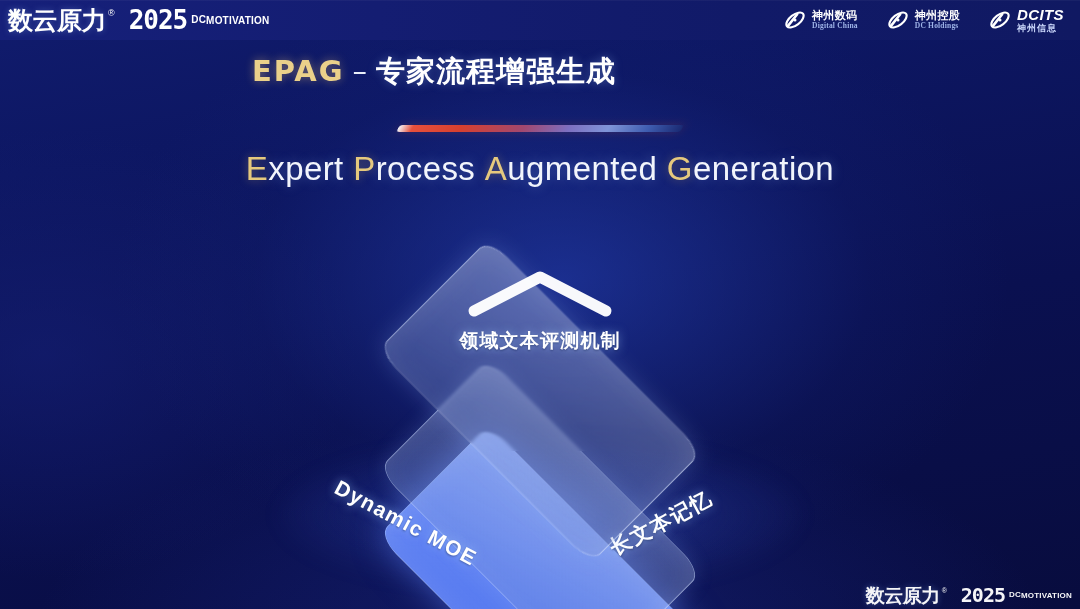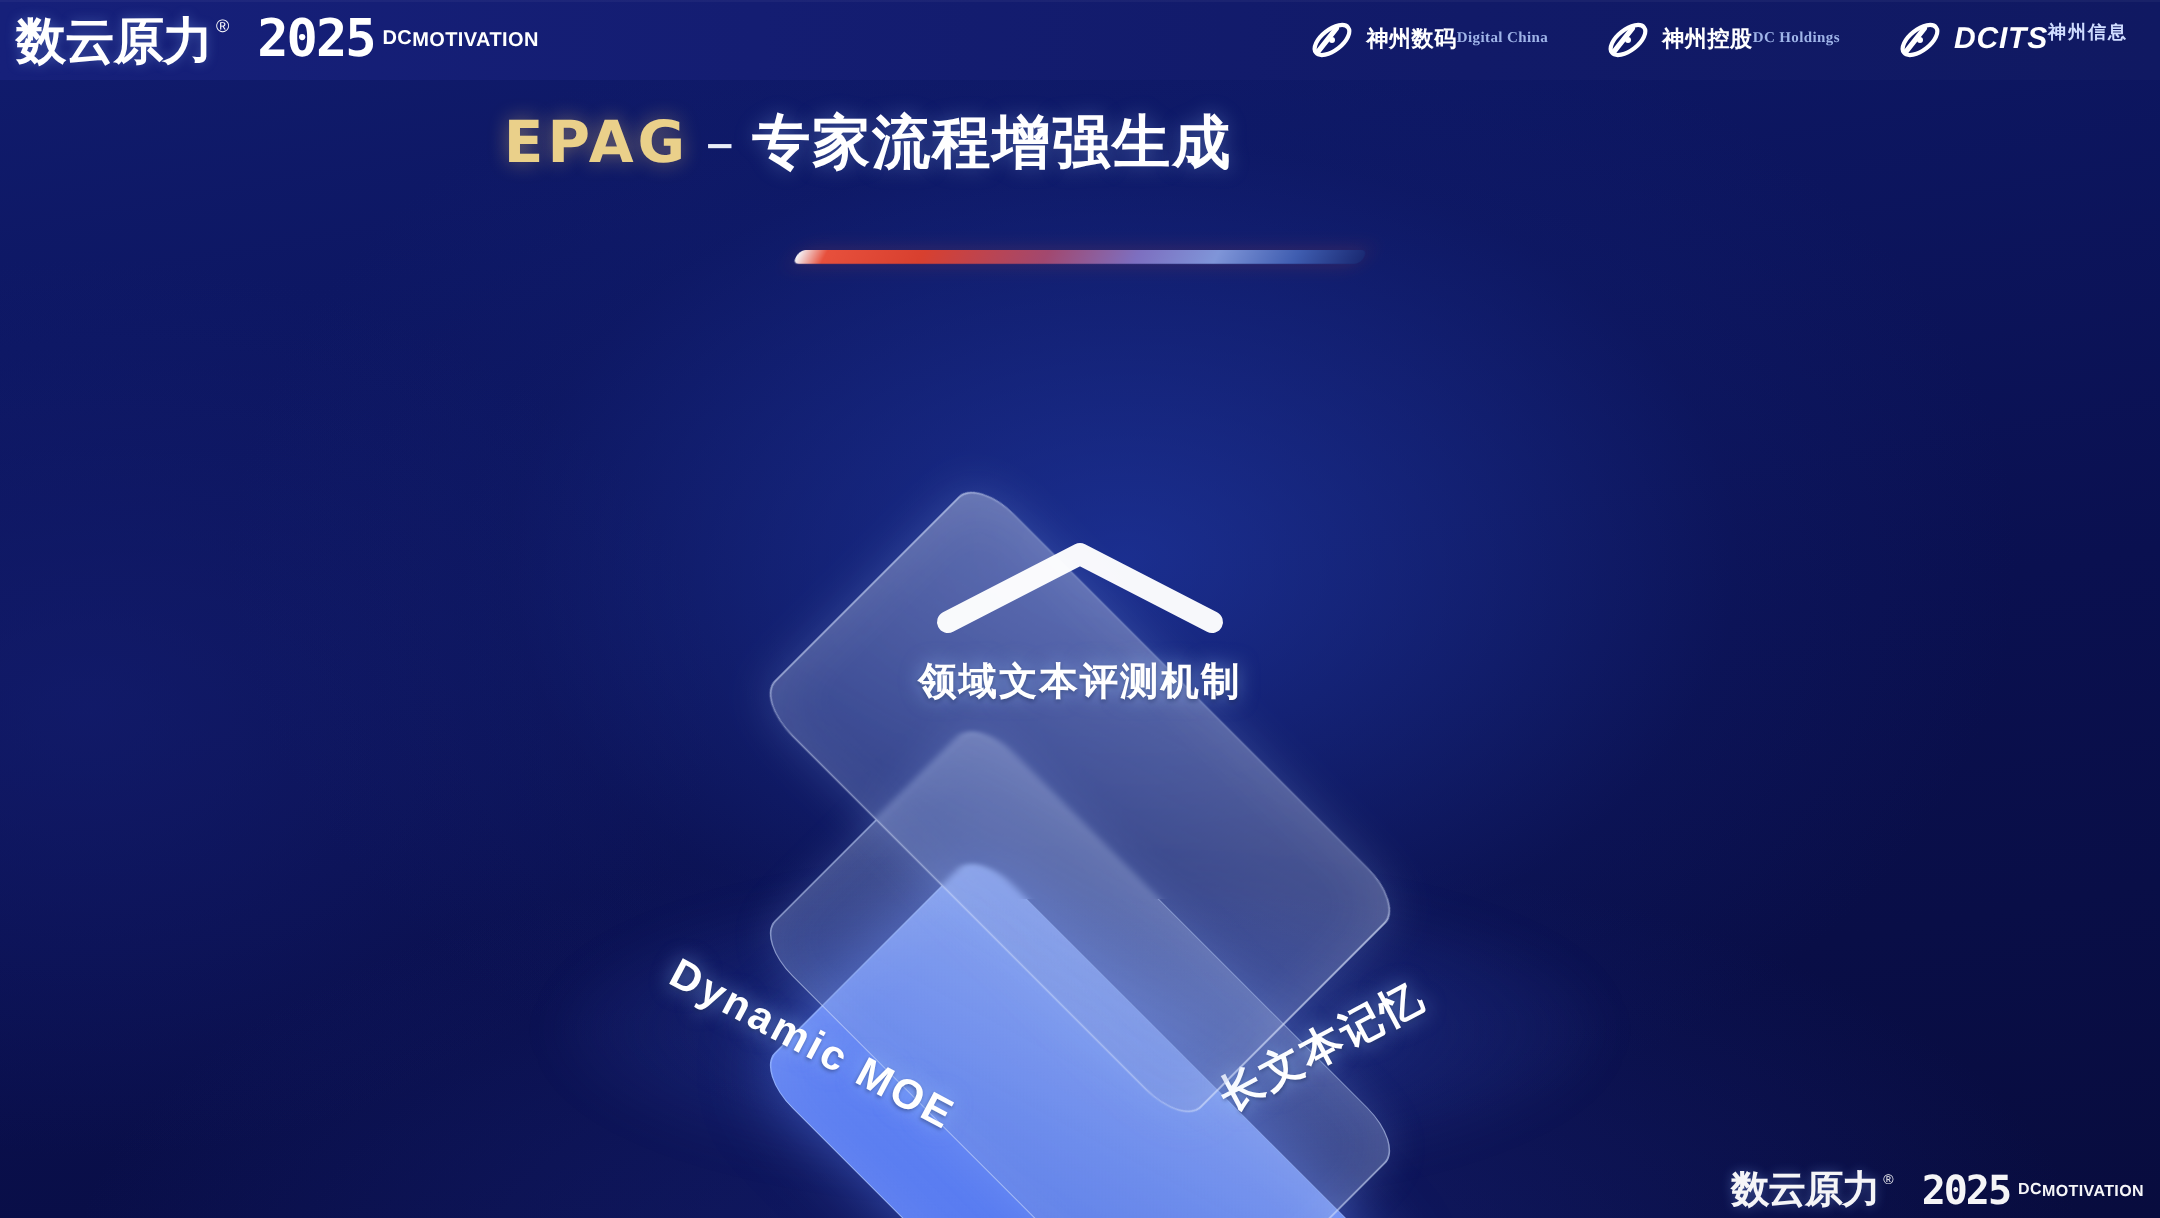--- a/index.html
+++ b/index.html
@@ -38,21 +38,21 @@
   }
   .brand-dc{
     display:flex;flex-direction:row;justify-content:center;
     margin-left:2px;line-height:1;
   }
   .brand-dc .l1{font-size:10px;font-weight:bold;color:#ffffff;letter-spacing:0.2px;}
   .brand-dc .l2{font-size:10px;font-weight:bold;color:#ffffff;letter-spacing:0.2px;margin-top:1px;}
   .logos{display:flex;align-items:center;gap:28px;padding-right:6px;}
   .logo{display:flex;align-items:center;gap:5px;}
   .logo .swoosh{width:24px;height:24px;flex:none;}
-  .logo-txt{display:flex;flex-direction:row;line-height:1.05;}
+  .logo-txt{display:flex;flex-direction:column;line-height:1.05;}
   .logo-txt .cn{font-family:"DejaVu Sans",sans-serif;font-size:11px;font-weight:bold;color:#fff;letter-spacing:0.3px;}
   .logo-txt .en{font-size:7.5px;font-weight:bold;color:#9fb4e8;letter-spacing:0.2px;margin-top:1px;font-family:Liberation Serif, serif;}
   .logo-txt .big{font-size:15px;font-weight:bold;font-style:italic;color:#fff;letter-spacing:0.4px;}
   .logo-txt .cn-sm{font-family:"DejaVu Sans",sans-serif;font-size:9px;font-weight:bold;color:#cfdcff;letter-spacing:1px;margin-top:1px;}
 
   
   .live-title{
     position:absolute;left:7px;top:48px;
     font-family:"DejaVu Sans",sans-serif;
     font-size:22px;font-weight:bold;color:#ffffff;letter-spacing:0.4px;
@@ -235,20 +235,21 @@
     </div>
   </div>
 
 
   <div class="epag-title">
     <span class="gold">EPAG</span><span class="dash">–</span><span class="cn">专家流程增强生成</span>
   </div>
 
   <div class="divider"></div>
 
+  <div class="subtitle"><span class="cap">E</span><span>xpert</span>&nbsp;<span class="cap">P</span><span>rocess</span>&nbsp;<span class="cap">A</span><span>ugmented</span>&nbsp;<span class="cap">G</span><span>eneration</span></div>
 
   <div class="stack">
 
     <div class="stack-glow"></div>
 
     <div class="layer layer-bot">
       <div class="plate iso"></div>
 
     </div>
 

